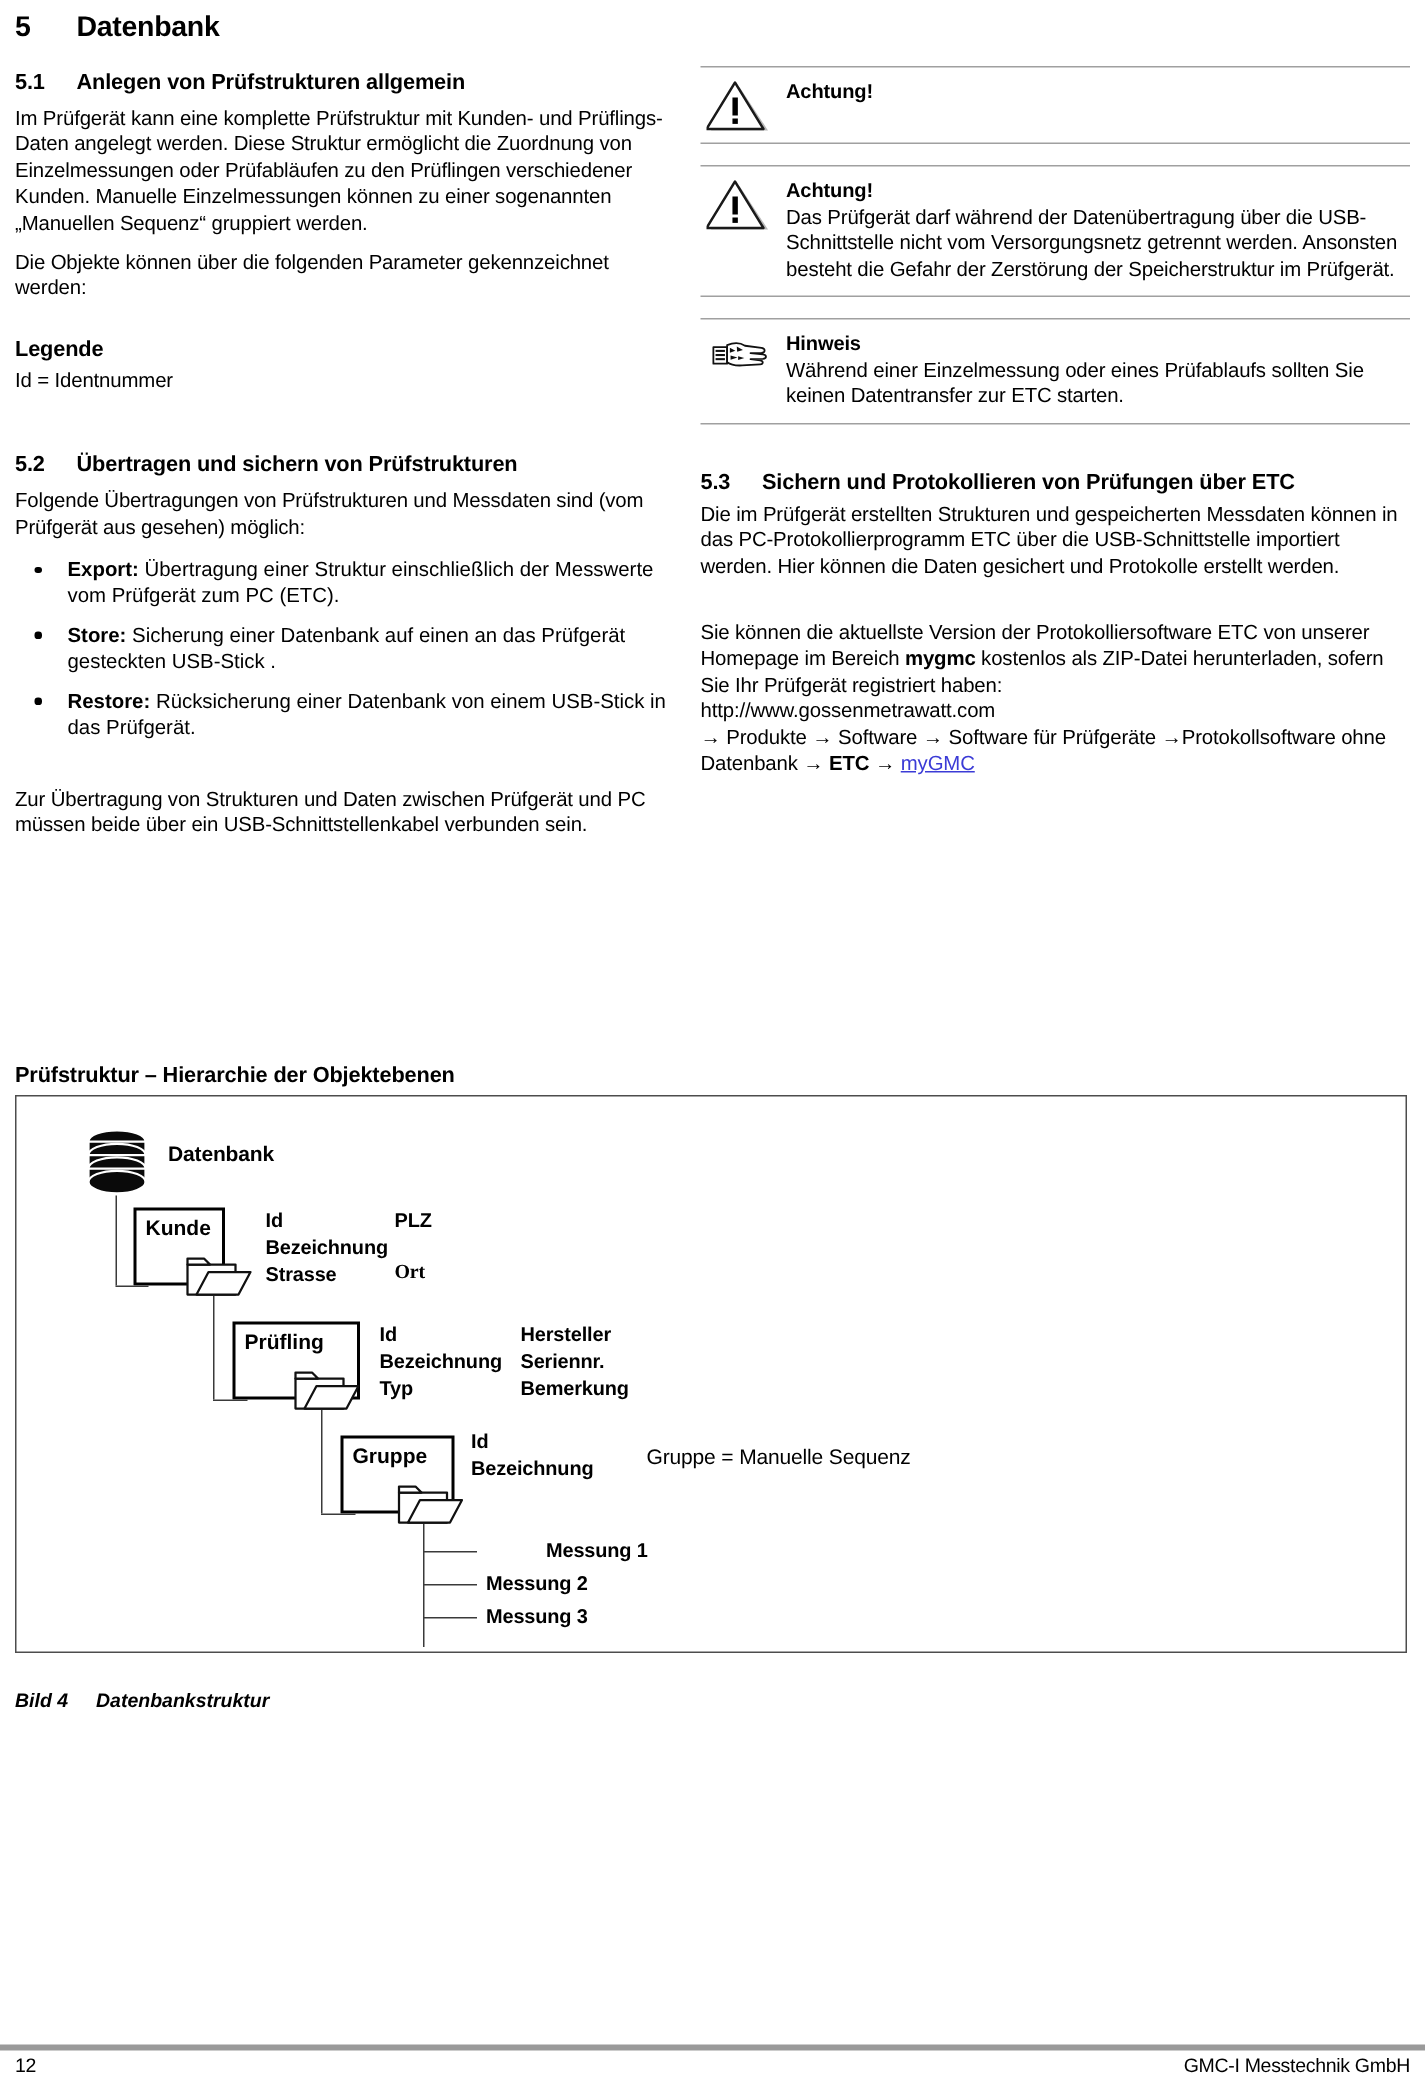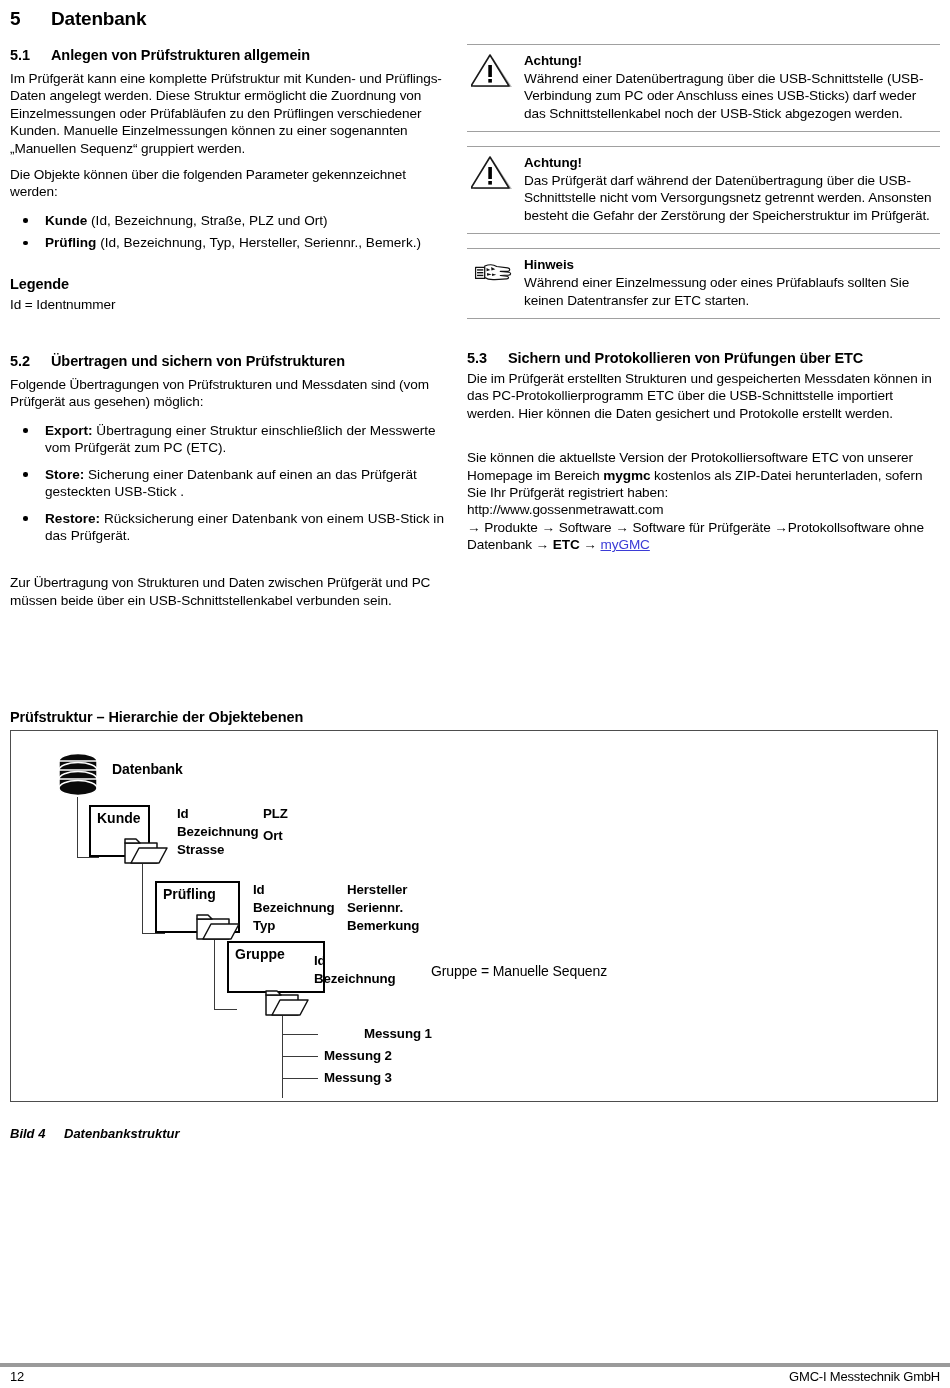--- a/index.html
+++ b/index.html
@@ -225,28 +225,20 @@
       <span class="num">5</span><span>Datenbank</span>
     </div>
 
     <div class="h2" style="margin-bottom:7px;">
       <span class="num">5.1</span><span>Anlegen von Prüfstrukturen allgemein</span>
     </div>
 
     <p class="body-text para">Im Prüfgerät kann eine komplette Prüfstruktur mit Kunden- und Prüflings-Daten angelegt werden. Diese Struktur ermöglicht die Zuordnung von Einzelmessungen oder Prüfabläufen zu den Prüflingen verschiedener Kunden. Manuelle Einzelmessungen können zu einer sogenannten „Manuellen Sequenz“ gruppiert werden.</p>
     <p class="body-text para" style="margin-bottom:11px;">Die Objekte können über die folgenden Parameter gekennzeichnet werden:</p>
 
-    <ul class="bullets">
-      <li>
-        <span class="dot"></span><b>Kunde</b><span> (Id, Bezeichnung, Straße, PLZ und Ort)</span>
-      </li>
-      <li>
-        <span class="dot"></span><b>Prüfling</b><span> (Id, Bezeichnung, Typ, Hersteller, Seriennr., Bemerk.)</span>
-      </li>
-    </ul>
 
     <div class="h2" style="margin-top:24px;margin-bottom:4px;">Legende</div>
     <div class="body-text">Id = Identnummer</div>
 
     <div class="h2" style="margin-top:40px;margin-bottom:7px;">
       <span class="num">5.2</span><span>Übertragen und sichern von Prüfstrukturen</span>
     </div>
 
     <p class="body-text para" style="margin-bottom:11px;">Folgende Übertragungen von Prüfstrukturen und Messdaten sind (vom Prüfgerät aus gesehen) möglich:</p>
 
@@ -273,21 +265,20 @@
       <span class="note-icon">
         <svg viewBox="0 0 42 36" width="42" height="36" aria-hidden="true">
           <polygon points="22,5 41,34 3,34" fill="#b8b8b8"></polygon>
           <polygon points="19,2 38,33 0,33" fill="#ffffff" stroke="#1a1a1a" stroke-width="1.6" stroke-linejoin="round"></polygon>
           <rect x="17.3" y="12" width="3.6" height="12" fill="#000"></rect>
           <rect x="17.3" y="26" width="3.6" height="3.6" fill="#000"></rect>
         </svg>
       </span>
       <div class="note-body">
         <span class="note-title">Achtung!</span>
-        <span>Während einer Datenübertragung über die USB-Schnittstelle (USB-Verbindung zum PC oder Anschluss eines USB-Sticks) darf weder das Schnittstellenkabel noch der USB-Stick abgezogen werden.</span>
       </div>
     </div>
 
     <div class="rule"></div>
     <div class="note-gap"></div>
     <div class="rule"></div>
 
     <div class="note">
       <span class="note-icon">
         <svg viewBox="0 0 42 36" width="42" height="36" aria-hidden="true">
@@ -394,21 +385,21 @@
           <path d="M2 9 L2 29 L34 29 L34 9 Z"></path>
           <path d="M2 9 L2 5 L13 5 L17 9 Z"></path>
           <path d="M8 29 L16 14 L44 14 L36 29 Z"></path>
         </g>
       </svg>
     </span>
     <span class="d-label" style="left:166px;top:75px;">Id</span>
     <span class="d-label" style="left:166px;top:93px;">Bezeichnung</span>
     <span class="d-label" style="left:166px;top:111px;">Strasse</span>
     <span class="d-label" style="left:252px;top:75px;">PLZ</span>
-    <span class="d-label" style="left:252px;top:97px;">Ort</span>
+    <span class="d-label" style="left:252px;top:109px;font-family:Liberation Serif, serif;">Ort</span>
 
     <div class="d-line-v" style="left:131px;top:133px;height:69px;"></div>
     <div class="d-line-h" style="left:131px;top:202px;width:23px;"></div>
 
     <div class="d-box" style="left:144px;top:150px;width:85px;height:52px;">
       <span class="d-box-text">Prüfling</span>
     </div>
     <span class="d-folder" style="left:184px;top:179px;">
       <svg width="46" height="32" viewBox="0 0 46 32" aria-hidden="true">
         <g fill="#ffffff" stroke="#111111" stroke-width="1.5" stroke-linejoin="round">
@@ -421,21 +412,21 @@
     <span class="d-label" style="left:242px;top:151px;">Id</span>
     <span class="d-label" style="left:242px;top:169px;">Bezeichnung</span>
     <span class="d-label" style="left:242px;top:187px;">Typ</span>
     <span class="d-label" style="left:336px;top:151px;">Hersteller</span>
     <span class="d-label" style="left:336px;top:169px;">Seriennr.</span>
     <span class="d-label" style="left:336px;top:187px;">Bemerkung</span>
 
     <div class="d-line-v" style="left:203px;top:209px;height:69px;"></div>
     <div class="d-line-h" style="left:203px;top:278px;width:23px;"></div>
 
-    <div class="d-box" style="left:216px;top:210px;width:98px;height:52px;">
+    <div class="d-box" style="left:216px;top:226px;width:76px;height:52px;">
       <span class="d-box-text">Gruppe</span>
     </div>
     <span class="d-folder" style="left:253px;top:255px;">
       <svg width="46" height="32" viewBox="0 0 46 32" aria-hidden="true">
         <g fill="#ffffff" stroke="#111111" stroke-width="1.5" stroke-linejoin="round">
           <path d="M2 9 L2 29 L34 29 L34 9 Z"></path>
           <path d="M2 9 L2 5 L13 5 L17 9 Z"></path>
           <path d="M8 29 L16 14 L44 14 L36 29 Z"></path>
         </g>
       </svg>

